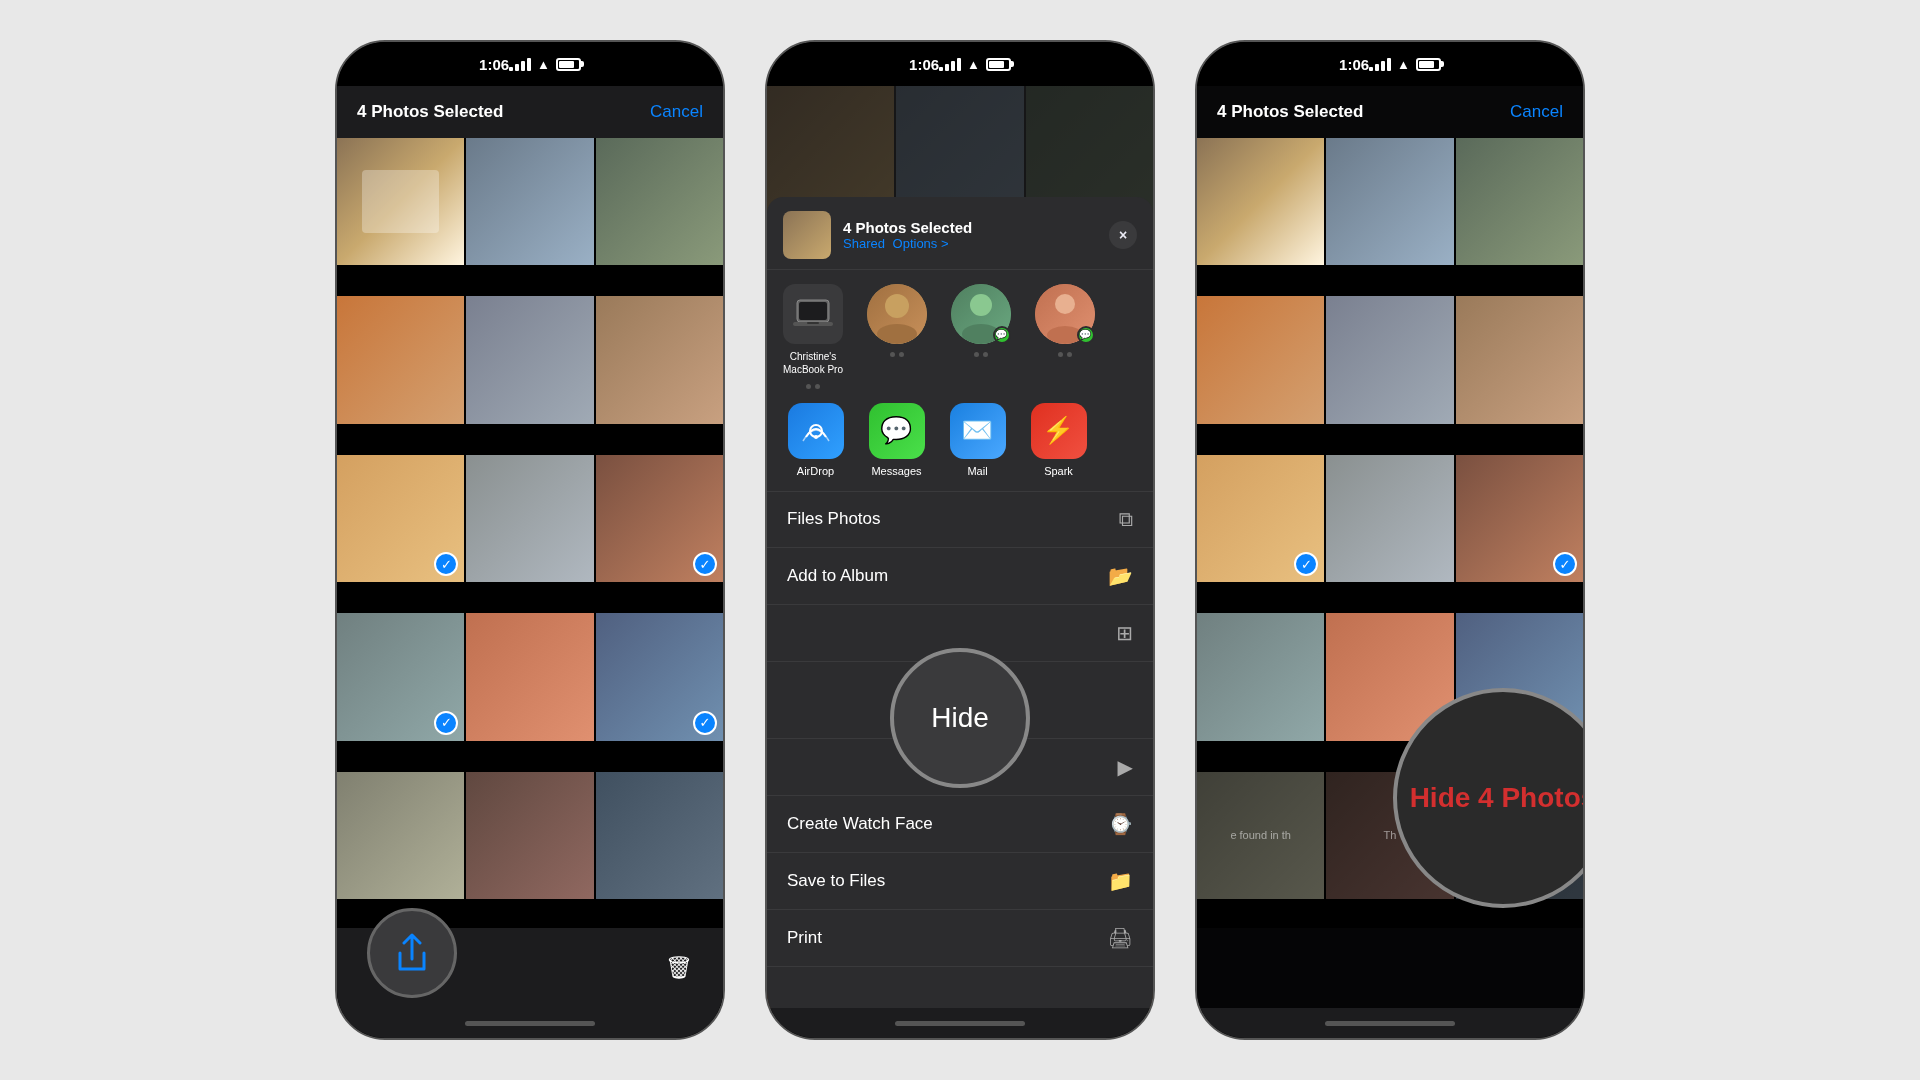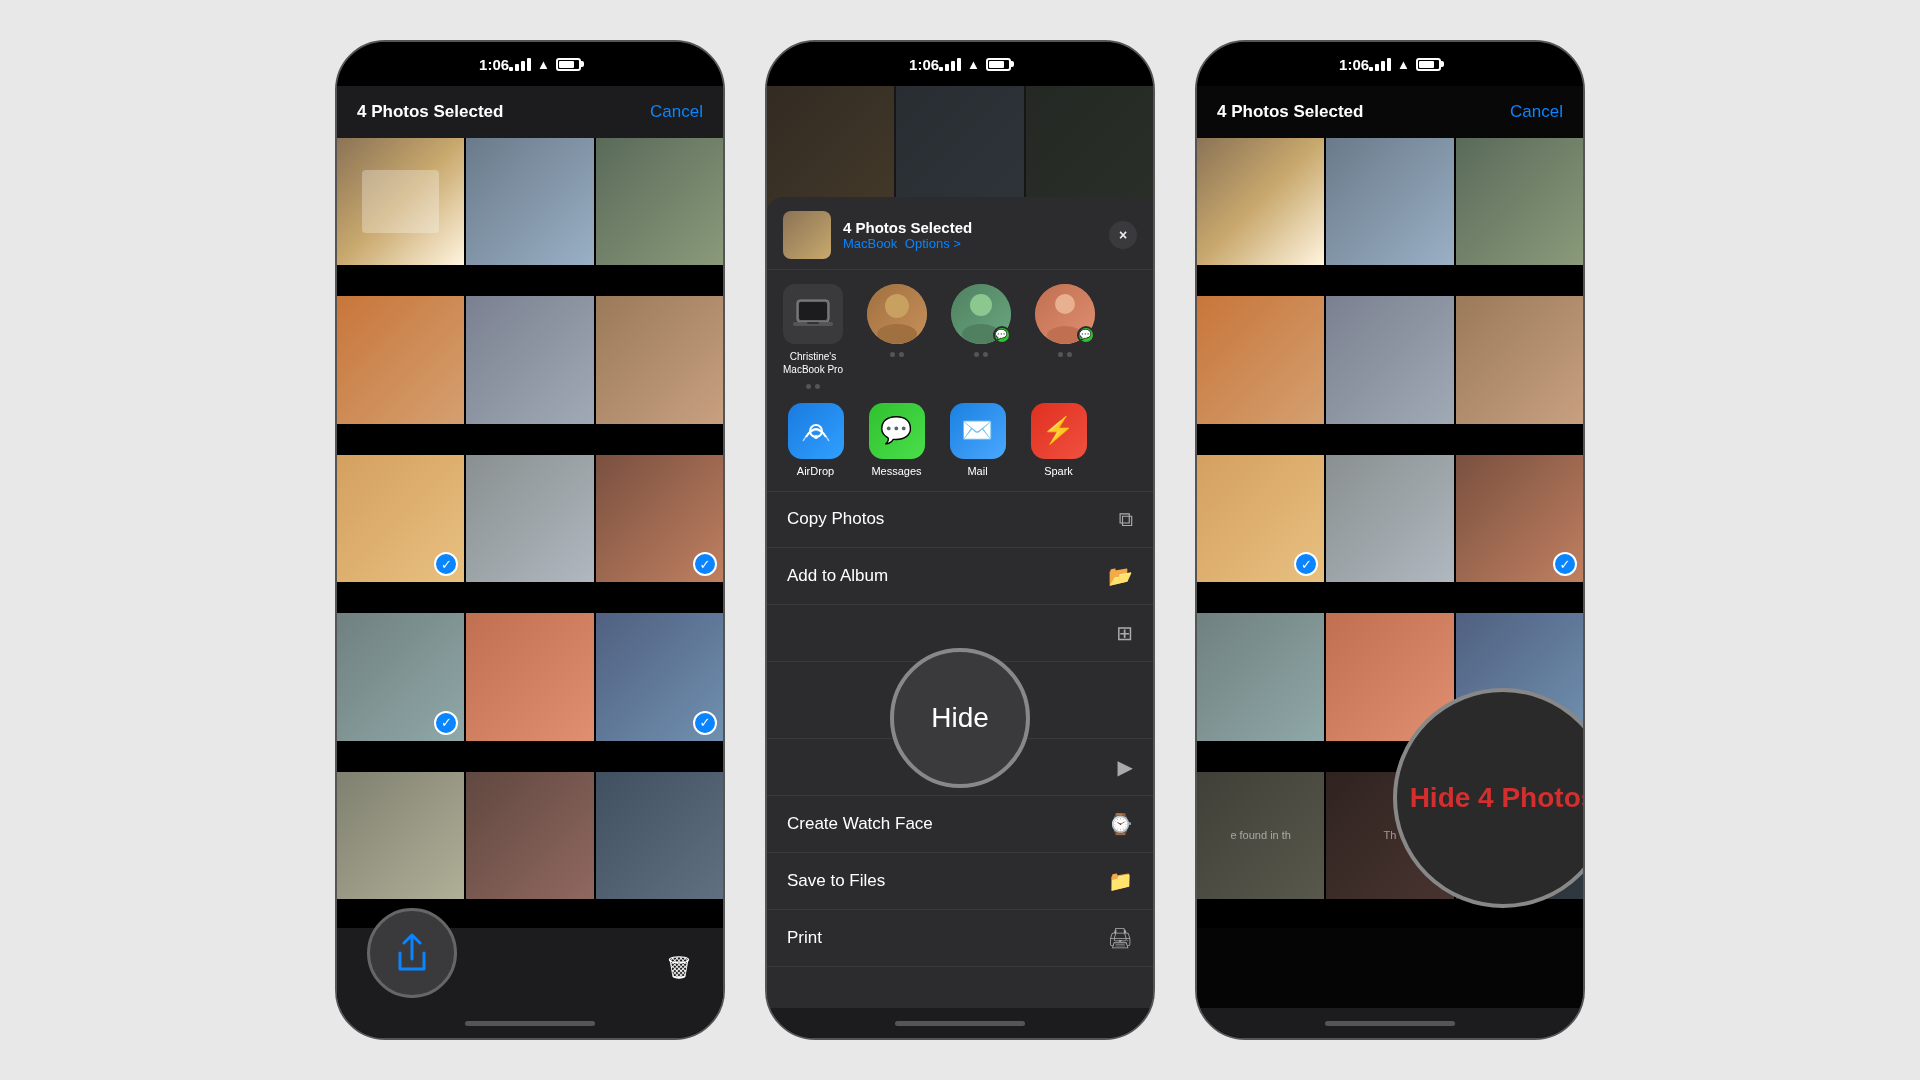--- a/index.html
+++ b/index.html
@@ -520,21 +520,21 @@
       <div class="p6" style="opacity:0.6;"></div>
     </div>
 
     <div class="share-sheet" style="height:88%;">
 
       <div class="share-header">
         <div class="share-thumb"></div>
         <div class="share-header-text">
           <div style="color:#fff;font-size:15px;font-weight:600;">4 Photos Selected</div>
           <div style="color:#0a84ff;font-size:13px;">
-            <span>MacBook</span>
+            <span>Shared</span>
             <span style="margin-left:4px;">Options &gt;</span>
           </div>
         </div>
         <div class="share-close-btn">×</div>
       </div>
 
       <div class="airdrop-row">
 
         <div class="airdrop-item">
           <div class="mac-icon">
@@ -629,21 +629,21 @@
         <div class="app-item">
           <div class="app-icon app-spark">
             <span style="font-size:26px;">⚡</span>
           </div>
           <span class="app-label">Spark</span>
         </div>
       </div>
 
       <div class="action-list">
         <div class="action-item">
-          <span>Copy Photos</span>
+          <span>Files Photos</span>
           <span style="color:#aaa;font-size:20px;">⧉</span>
         </div>
         <div class="action-item">
           <span>Add to Album</span>
           <span style="color:#aaa;font-size:20px;">📂</span>
         </div>
         <div class="action-item">
           <span></span>
           <span style="color:#aaa;font-size:20px;">⊞</span>
         </div>

